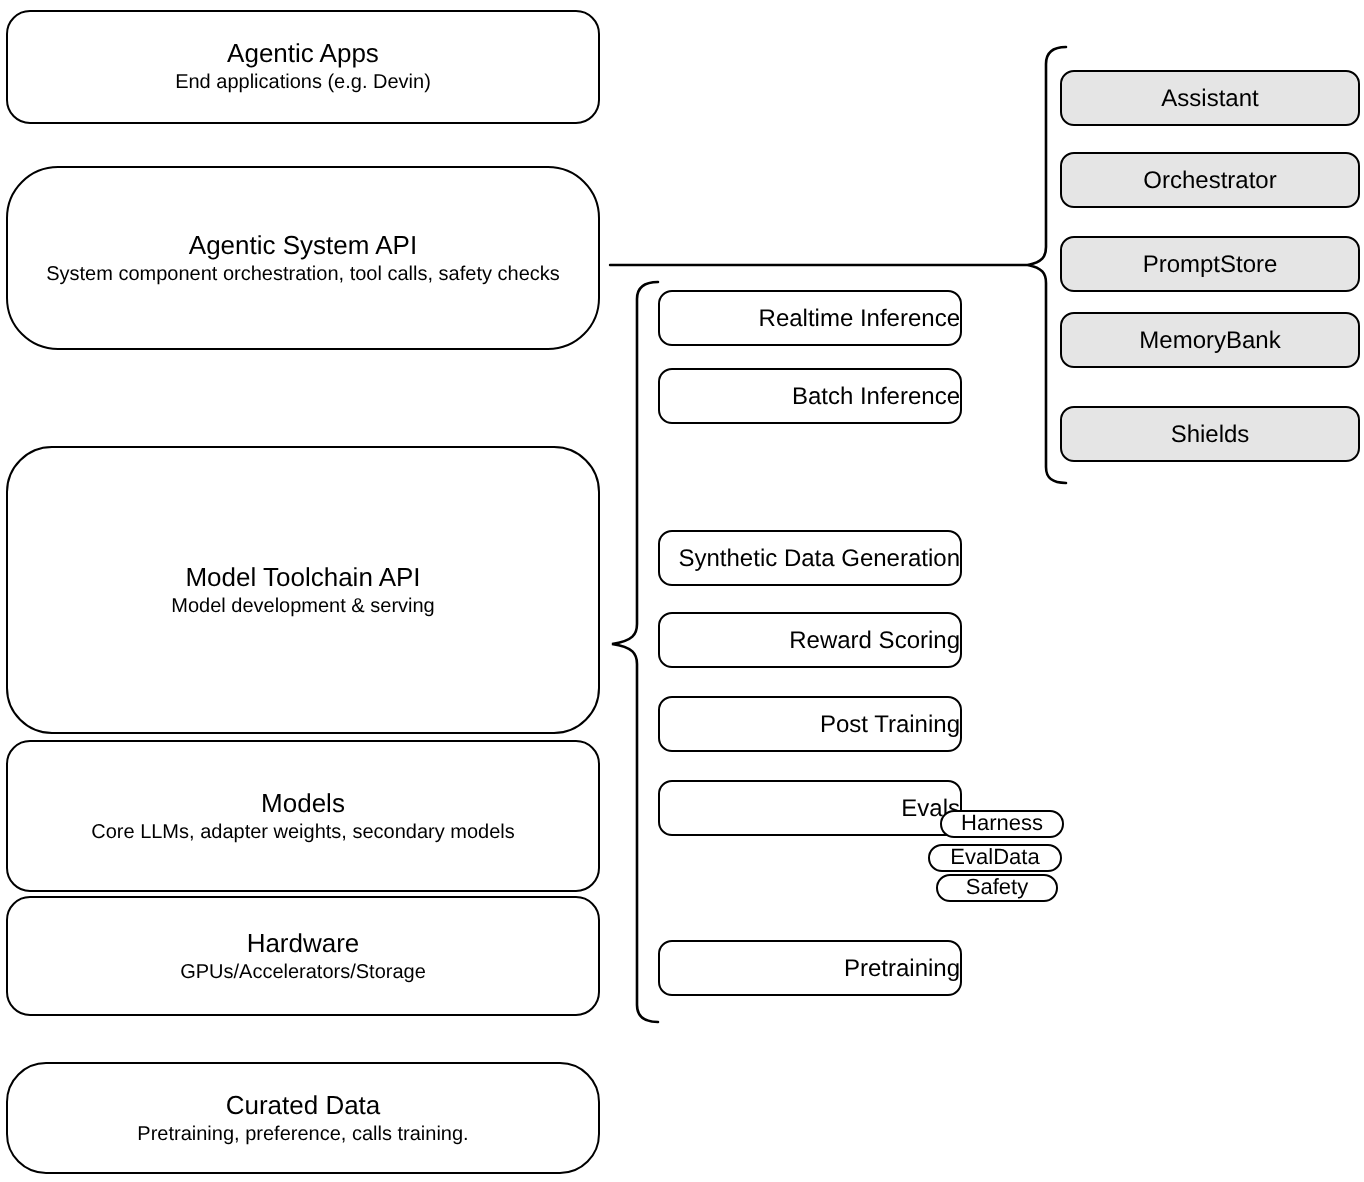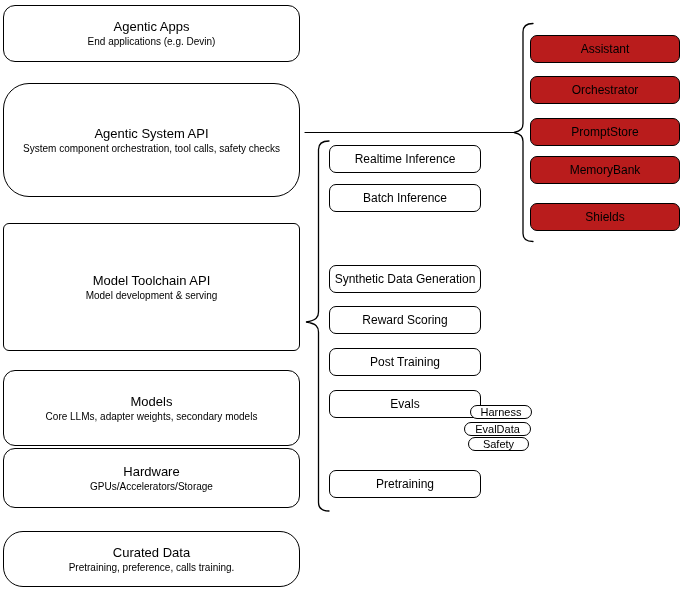--- a/index.html
+++ b/index.html
@@ -12,26 +12,26 @@
     position:absolute;left:3px;width:297px;box-sizing:border-box;
     border:1.3px solid #000;background:#fff;
     display:flex;flex-direction:column;align-items:center;justify-content:center;
     text-align:center;
   }
   .bigbox .title{font-size:13px;line-height:17px;white-space:nowrap;}
   .bigbox .subtitle{font-size:10px;line-height:14px;white-space:nowrap;}
   .mbox{
     position:absolute;left:329px;width:152px;height:28px;box-sizing:border-box;
     border:1.3px solid #000;border-radius:7px;background:#fff;
-    display:flex;align-items:center;justify-content:center;
+    display:flex;align-items:center;justify-content:flex-end;
     font-size:12px;white-space:nowrap;z-index:1;
   }
   .rbox{
     position:absolute;left:530px;width:150px;height:28px;box-sizing:border-box;
-    border:1.3px solid #000;border-radius:7px;background:#b91c1c;
+    border:1.3px solid #000;border-radius:7px;background:#e5e5e5;
     display:flex;align-items:center;justify-content:center;
     font-size:12px;white-space:nowrap;z-index:1;
   }
   .pill{
     position:absolute;height:14px;box-sizing:border-box;
     border:1.2px solid #000;border-radius:8px;background:#fff;
     display:flex;align-items:center;justify-content:center;
     font-size:11px;line-height:12px;white-space:nowrap;z-index:3;margin-top:27px;
   }
 </style>
@@ -44,26 +44,26 @@
     <path d="M305 132.5 L514 132.5" fill="none" stroke="#000" stroke-width="1.2" stroke-linecap="round"></path>
     <path d="M533 23.5 C526 23.5 523 26.5 523 32 L523 123.5 C523 128.5 521 131 514 132.5 C521 134 523 136.5 523 141.5 L523 233.5 C523 239 526 241.5 533 241.5" fill="none" stroke="#000" stroke-width="1.3" stroke-linecap="round"></path>
     <path d="M329 141 C322 141 318.5 144 318.5 149.5 L318.5 312 C318.5 317 316.5 320.5 306 322 C316.5 323.5 318.5 327 318.5 332 L318.5 502.5 C318.5 508 322 511 329 511" fill="none" stroke="#000" stroke-width="1.3" stroke-linecap="round"></path>
   </svg>
 
   <div class="bigbox" style="top:5px;height:57px;border-radius:12px">
     <div class="title">Agentic Apps</div>
     <div class="subtitle">End applications (e.g. Devin)</div>
   </div>
 
-  <div class="bigbox" style="top:83px;height:114px;border-radius:26px">
+  <div class="bigbox" style="top:83px;height:92px;border-radius:26px">
     <div class="title">Agentic System API</div>
     <div class="subtitle">System component orchestration, tool calls, safety checks</div>
   </div>
 
-  <div class="bigbox" style="top:223px;height:128px;border-radius:6px">
+  <div class="bigbox" style="top:223px;height:144px;border-radius:23px">
     <div class="title">Model Toolchain API</div>
     <div class="subtitle">Model development &amp; serving</div>
   </div>
 
   <div class="bigbox" style="top:370px;height:76px;border-radius:12px">
     <div class="title">Models</div>
     <div class="subtitle">Core LLMs, adapter weights, secondary models</div>
   </div>
 
   <div class="bigbox" style="top:448px;height:60px;border-radius:12px">

